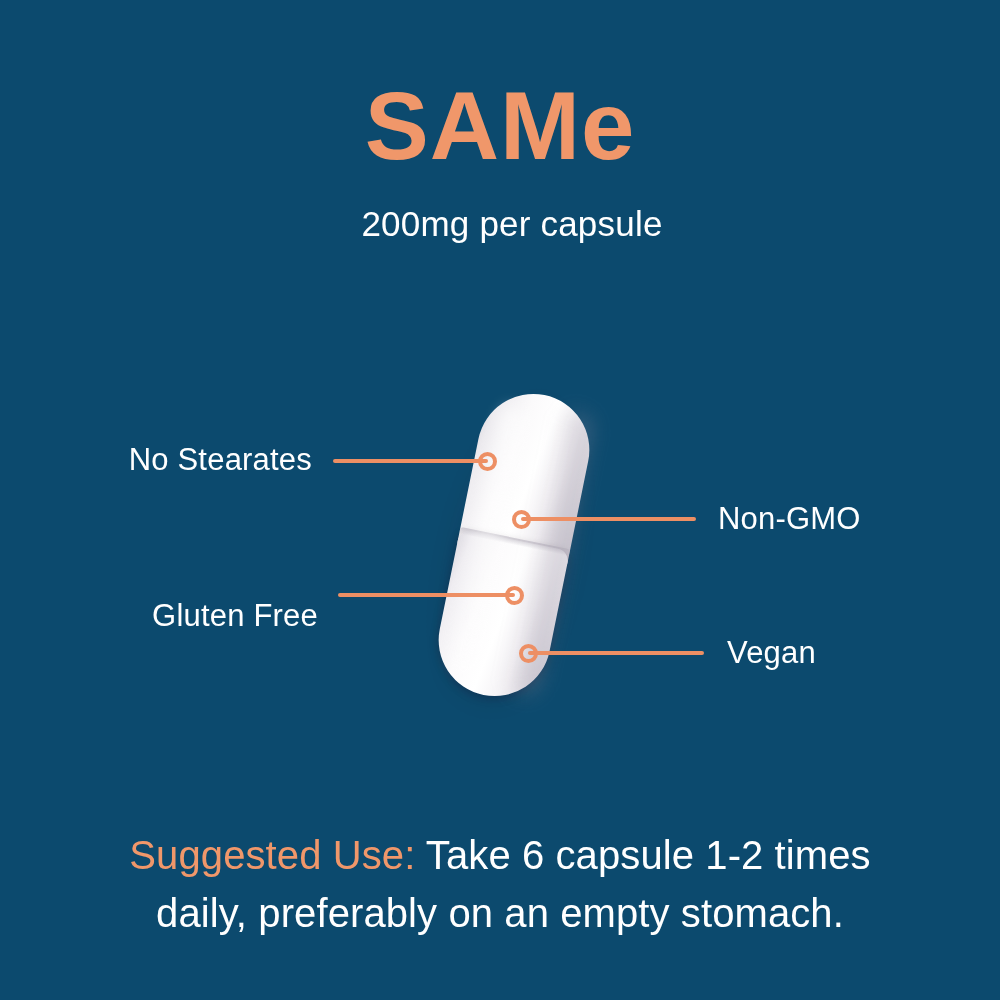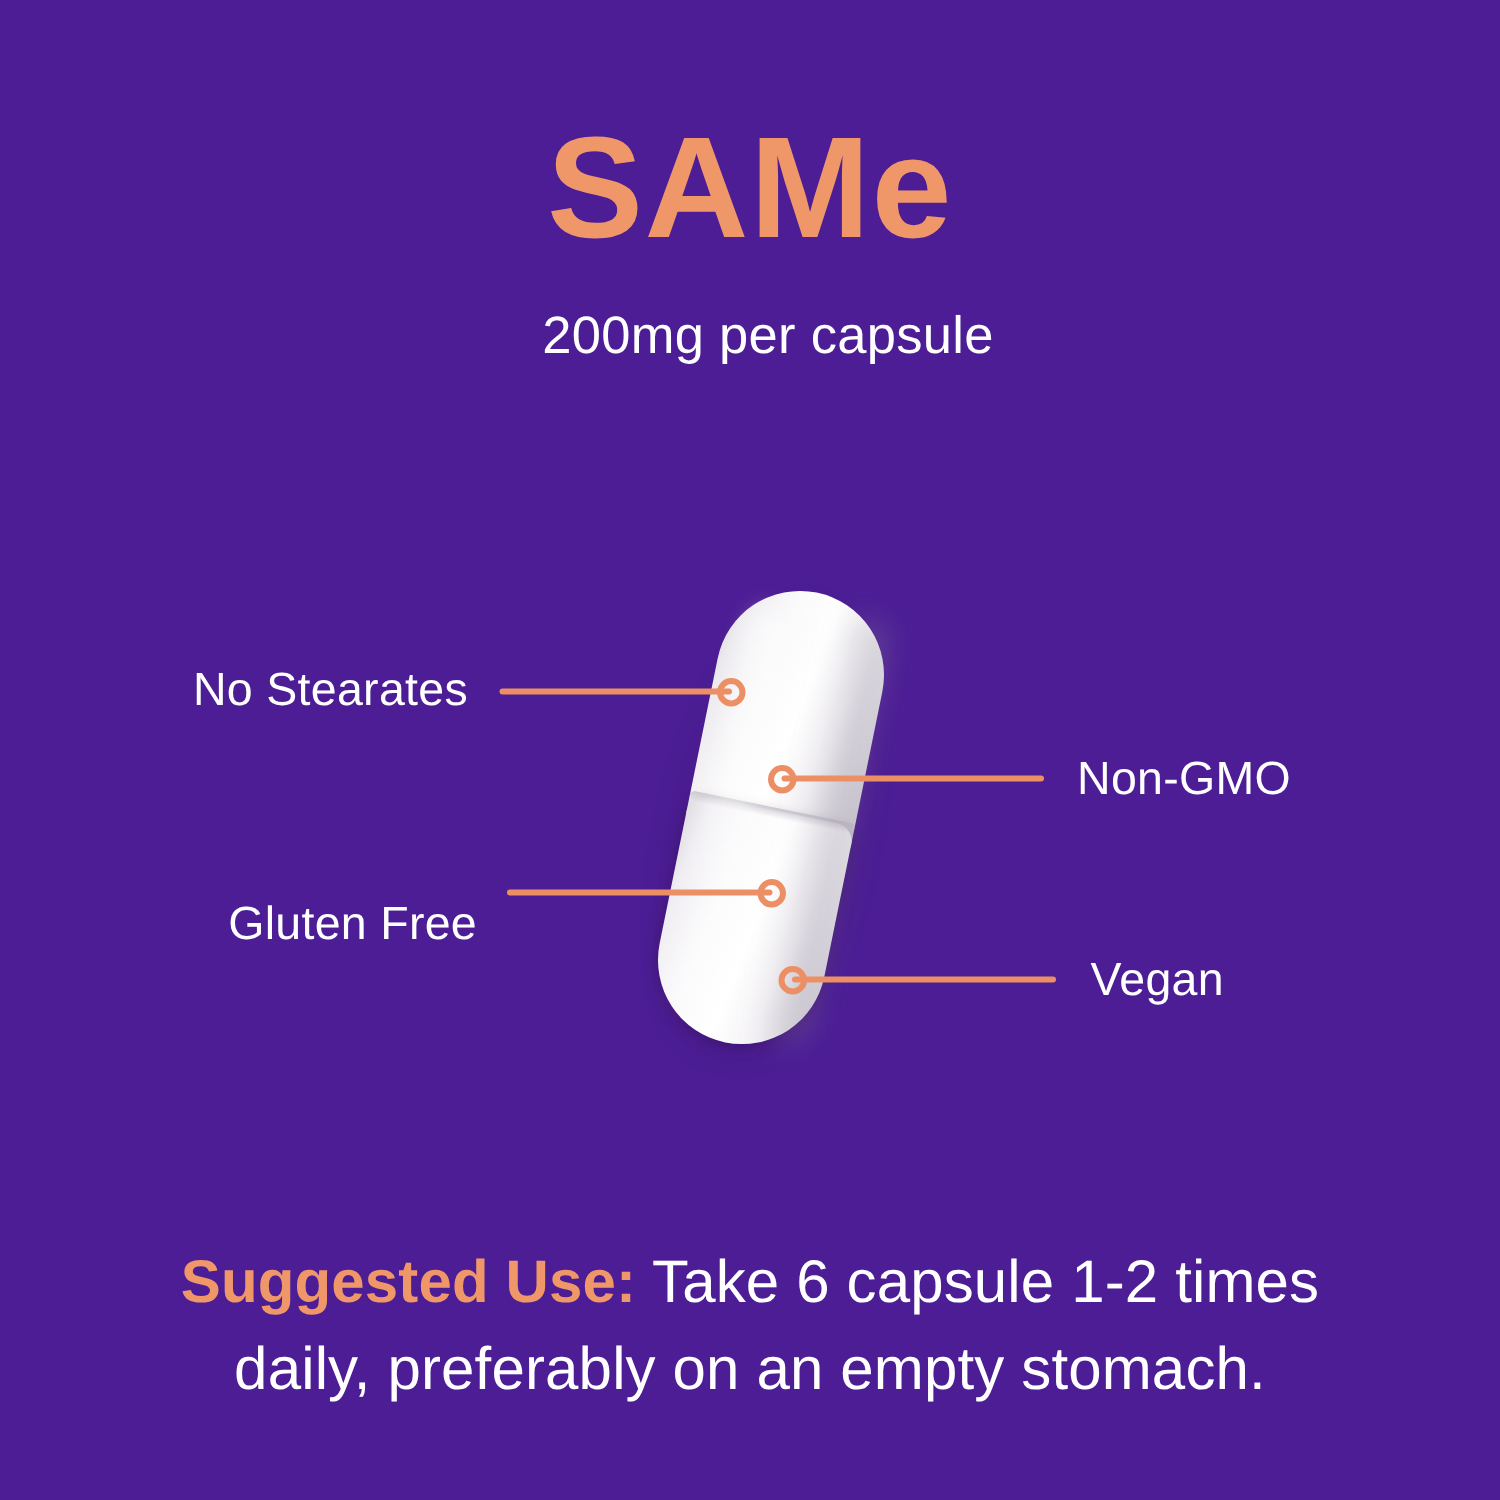--- a/index.html
+++ b/index.html
@@ -8,21 +8,21 @@
     padding: 0;
     background: #3a0430;
   }
   body {
     font-family: "Liberation Sans", sans-serif;
   }
   #canvas {
     position: relative;
     width: 1000px;
     height: 1000px;
-    background: #4c1d95;
+    background: #0c4a6e;
     overflow: hidden;
   }
 
   
   .title {
     position: absolute;
     left: 0;
     top: 78px;
     width: 1000px;
     text-align: center;
@@ -179,21 +179,21 @@
     box-sizing: border-box;
     text-align: center;
     color: #FFFFFF;
     font-size: 40px;
     line-height: 1.45;
     font-weight: 400;
     letter-spacing: 0.1px;
   }
   .footer .lead {
     color: #F0976A;
-    font-weight: 700;
+    font-weight: 400;
     margin-top: 33px;
   }
 </style>
 </head>
 <body>
 
 <div id="canvas">
 
   <div class="title">SAMe</div>
 

